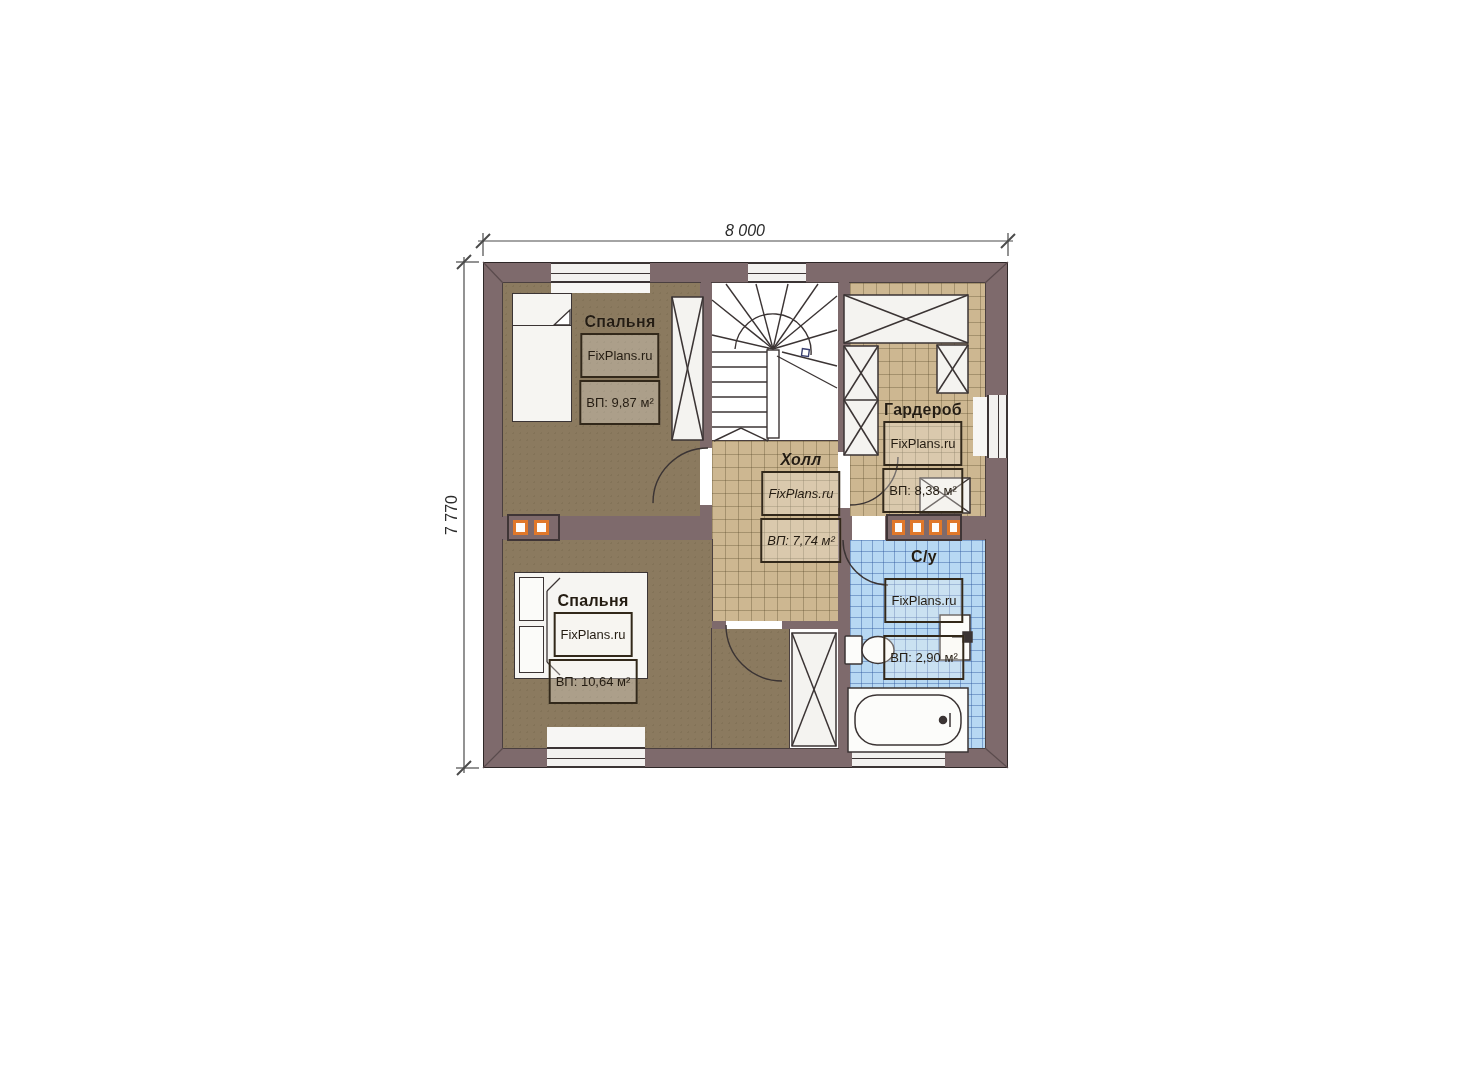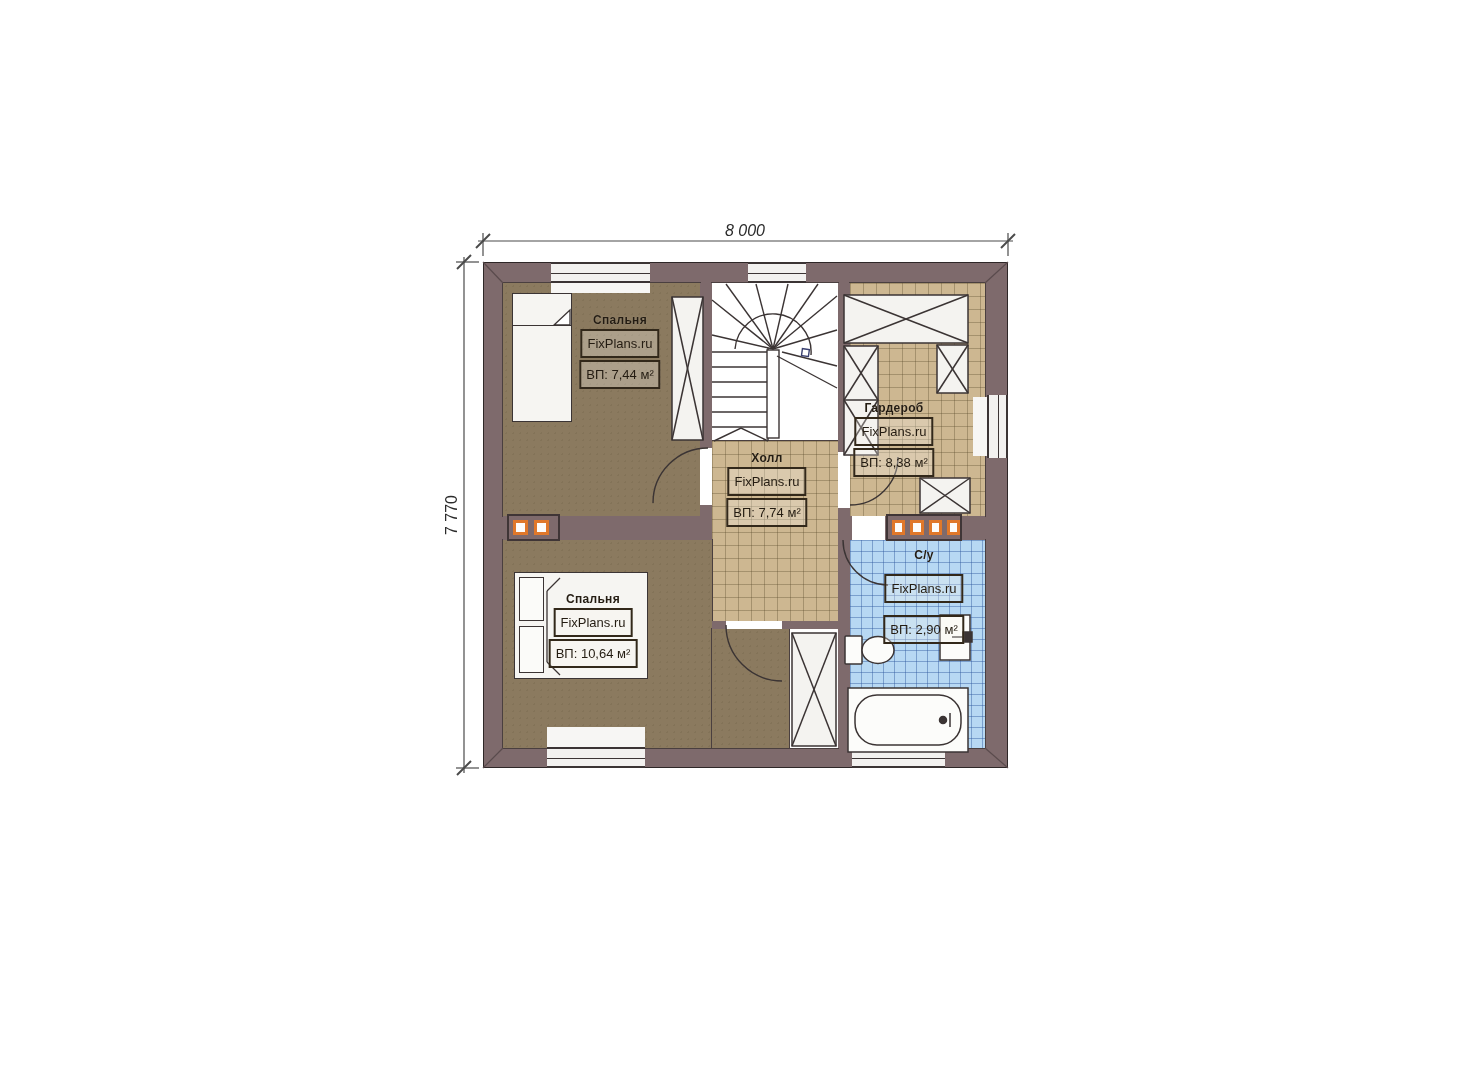--- a/index.html
+++ b/index.html
@@ -36,23 +36,23 @@
               display:flex;align-items:center;gap:6px;padding-left:4px;}
   .vent-sq{width:9px;height:9px;background:#fdfdfb;border:3px solid #e0782a;}
   
   .bed{position:absolute;background:#f6f5f2;border:1.5px solid #3b3434;box-sizing:border-box;}
   .pillow-strip{position:absolute;left:0;top:0;width:100%;height:32px;
                 border-bottom:1.5px solid #3b3434;box-sizing:border-box;}
   .pillow{position:absolute;background:#fbfbf9;border:1.5px solid #3b3434;box-sizing:border-box;}
   
   .room-label{position:absolute;transform:translateX(-50%);display:flex;flex-direction:column;
               align-items:center;gap:2px;z-index:30;}
-  .room-name{font-weight:bold;font-size:12px;color:#241c12;letter-spacing:0.3px;
+  .room-name{font-weight:bold;font-size:16px;color:#241c12;letter-spacing:0.3px;
              text-shadow:0 0 1px rgba(255,255,255,0.35);white-space:nowrap;}
-  .label-box{border:2px solid #32281a;padding:4px 5px;font-size:13px;line-height:17px;
+  .label-box{border:2px solid #32281a;padding:12px 5px;font-size:13px;line-height:17px;
              color:#241c12;background:rgba(250,246,238,0.30);white-space:nowrap;}
   
   .dim-label{position:absolute;font-size:16px;color:#2b2b2b;white-space:nowrap;z-index:25;}
   .dim-left{transform:translate(-50%,-50%) rotate(-90deg);}
   .dim-top{transform:translateX(-50%);font-style:italic;}
   svg.overlay{position:absolute;left:0;top:0;z-index:20;pointer-events:none;}
 </style>
 </head>
 <body>
 
@@ -223,30 +223,30 @@
       <line x1="456" y1="262" x2="479" y2="262"></line>
       <line x1="456" y1="768" x2="479" y2="768"></line>
       <line x1="457" y1="269" x2="471" y2="255" stroke-width="2"></line>
       <line x1="457" y1="775" x2="471" y2="761" stroke-width="2"></line>
     </g>
   </svg>
 
   <div class="room-label" style="left:620px;top:313px;">
     <div class="room-name">Спальня</div>
     <div class="label-box">FixPlans.ru</div>
-    <div class="label-box">ВП: 7,44 м²</div>
-  </div>
-
-  <div class="room-label" style="left:894px;top:401px;">
+    <div class="label-box">ВП: 9,87 м²</div>
+  </div>
+
+  <div class="room-label" style="left:923px;top:401px;">
     <div class="room-name">Гардероб</div>
     <div class="label-box">FixPlans.ru</div>
     <div class="label-box">ВП: 8,38 м²</div>
   </div>
 
-  <div class="room-label" style="left:767px;top:451px;">
+  <div class="room-label" style="left:801px;top:451px;font-style:italic;">
     <div class="room-name">Холл</div>
     <div class="label-box">FixPlans.ru</div>
     <div class="label-box">ВП: 7,74 м²</div>
   </div>
 
   <div class="room-label" style="left:593px;top:592px;">
     <div class="room-name">Спальня</div>
     <div class="label-box">FixPlans.ru</div>
     <div class="label-box">ВП: 10,64 м²</div>
   </div>

